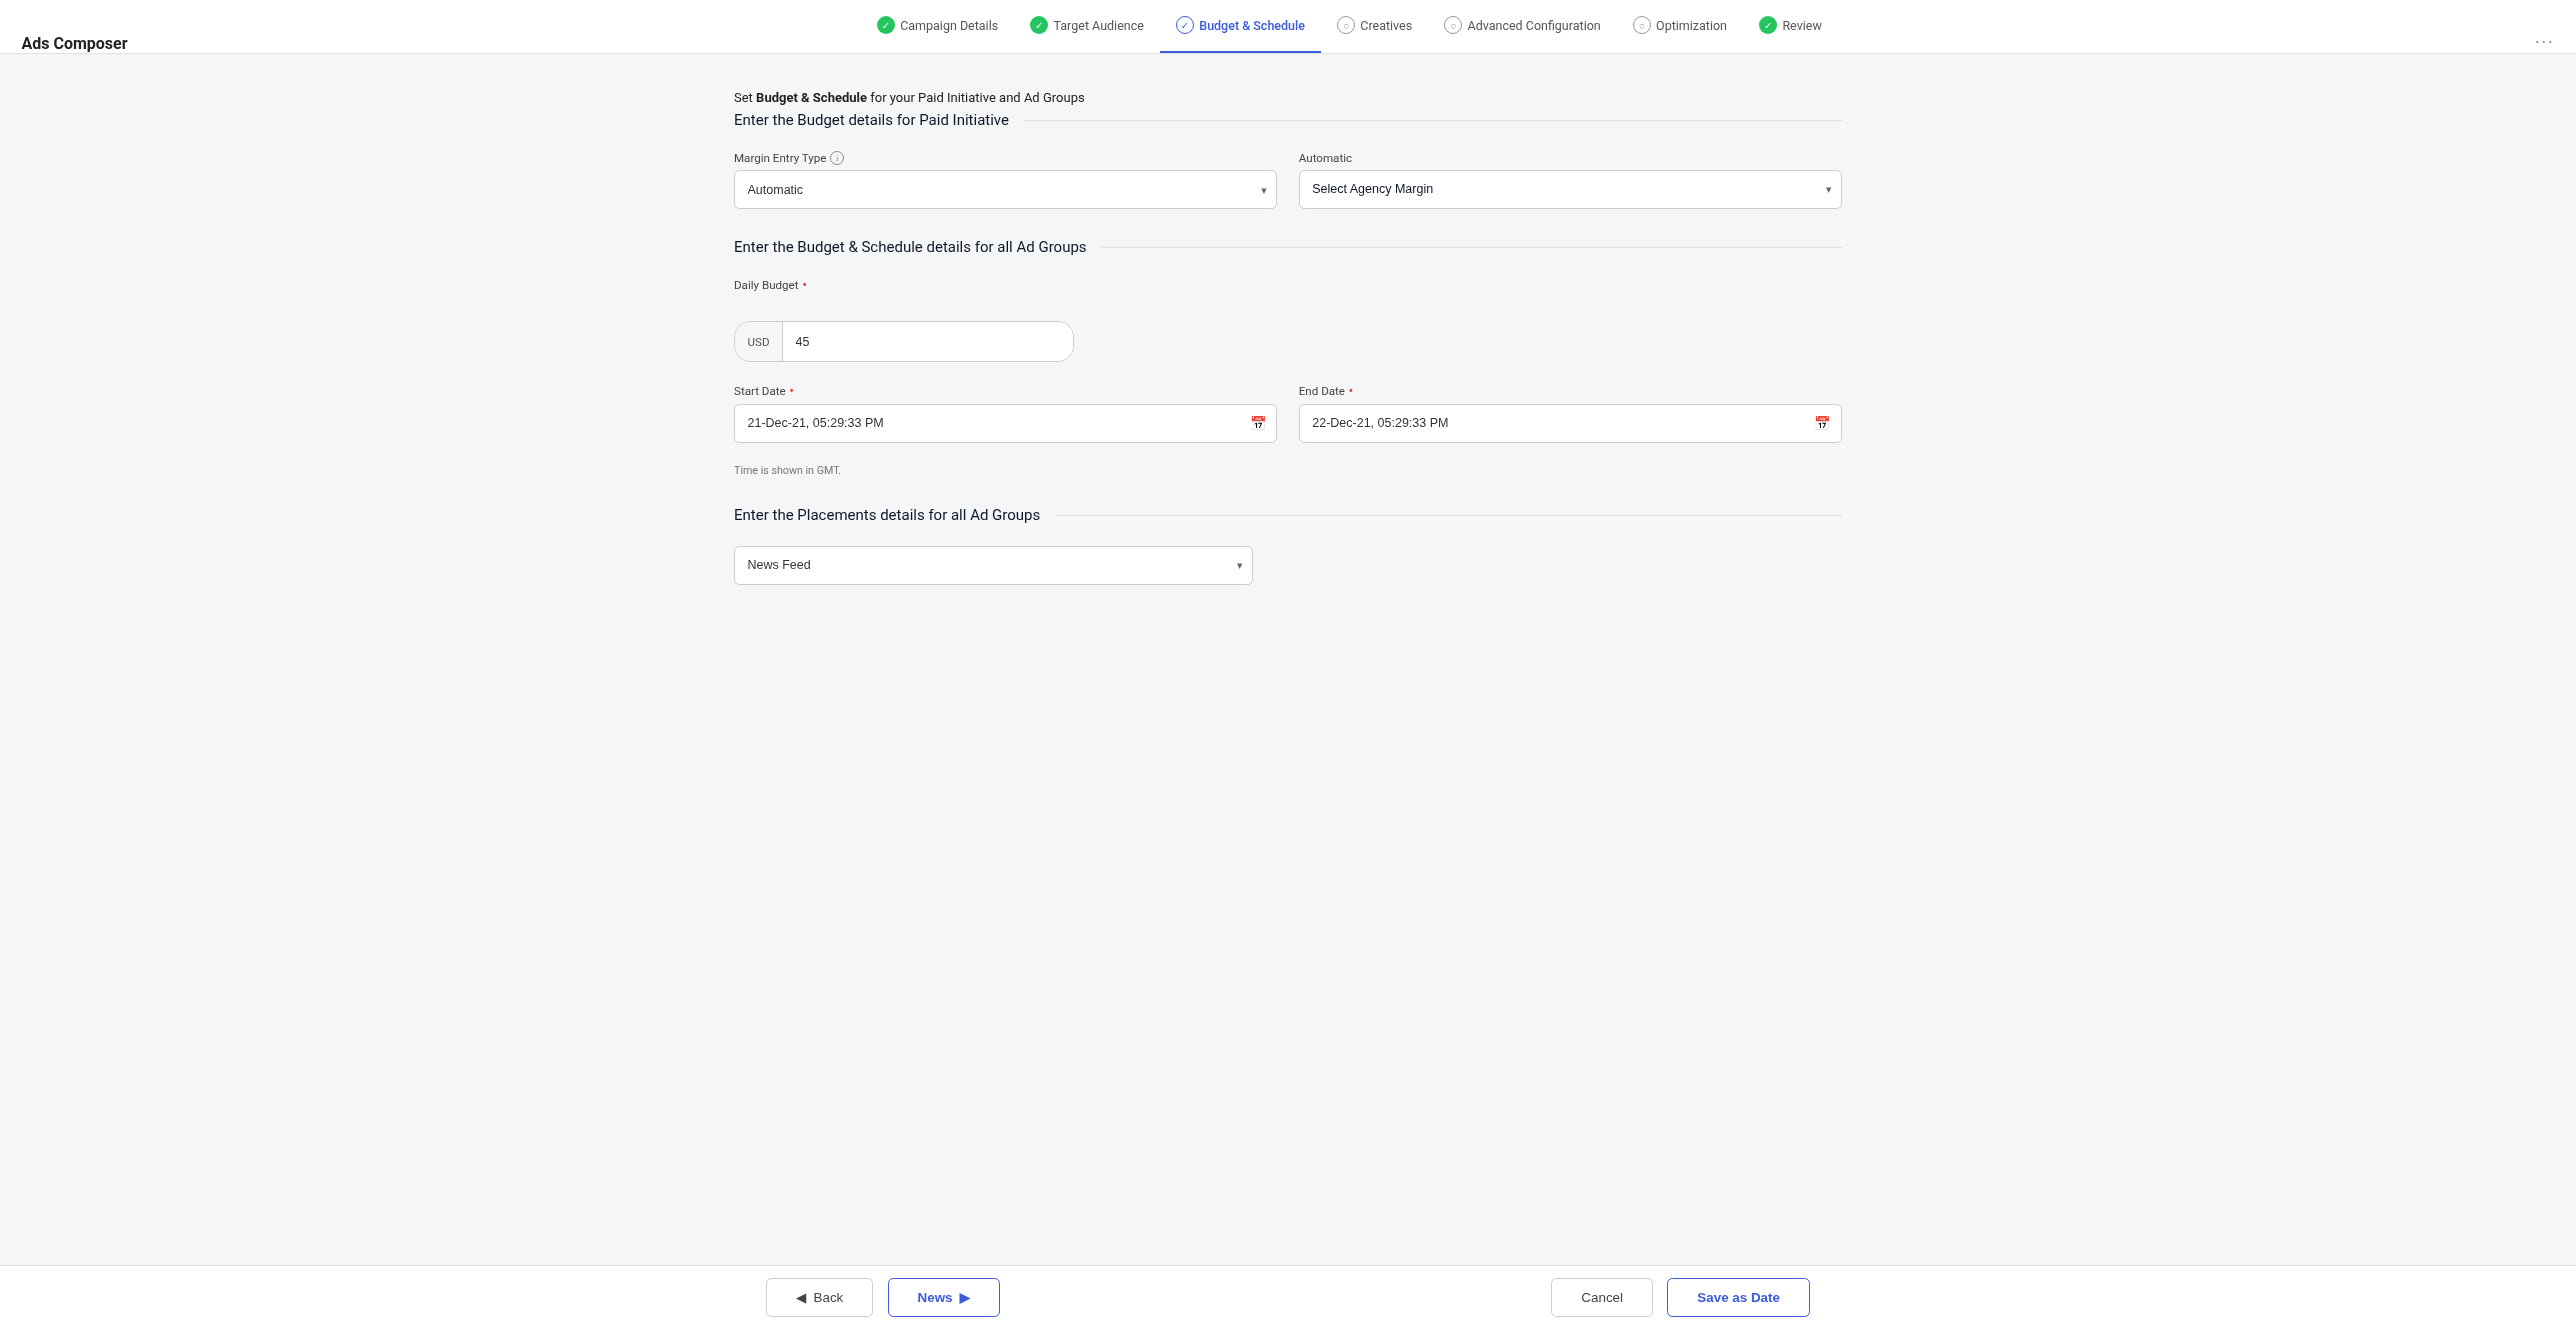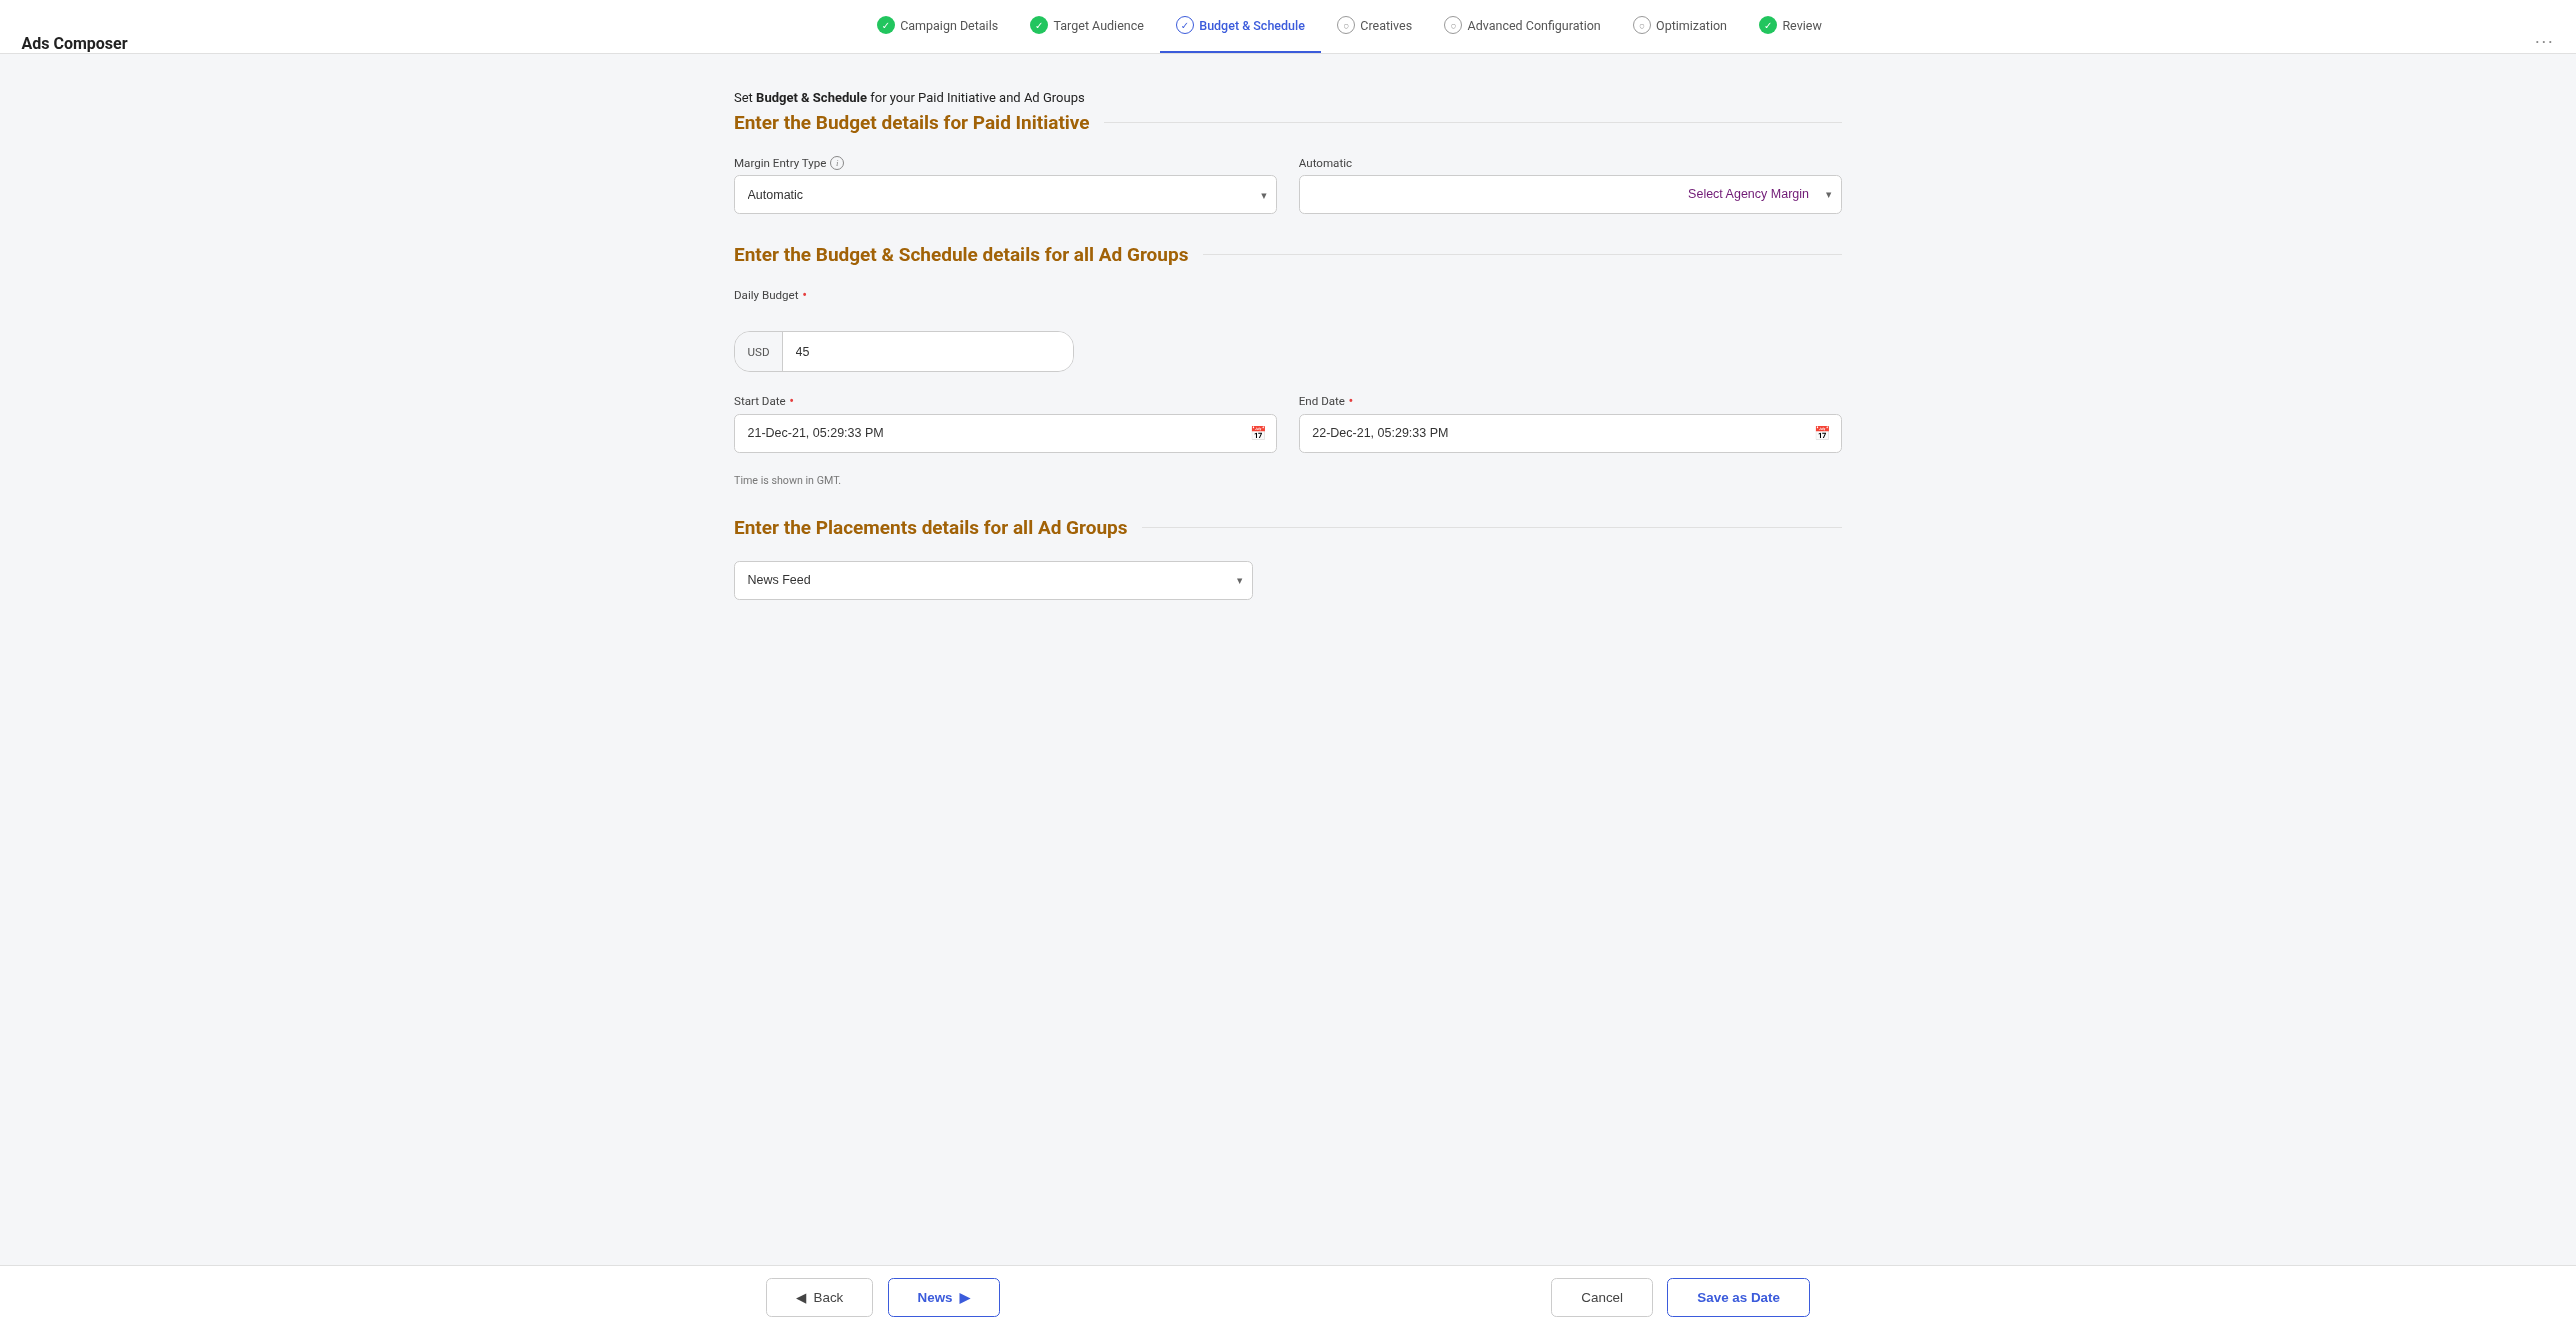--- a/index.html
+++ b/index.html
@@ -112,23 +112,23 @@
       color: #444;
     }
 
     
     .section-header {
       display: flex;
       align-items: center;
       margin-bottom: 21.5px;
     }
     .section-title {
-      font-size: 19px;
-      font-weight: 700;
-      color: #a16207;
+      font-size: 15px;
+      font-weight: 400;
+      color: #0f172a;
       white-space: nowrap;
       margin-right: 14.3px;
     }
     .section-line {
       flex: 1;
       height: 0.9px;
       background: #e0e0e0;
     }
 
     
@@ -181,22 +181,21 @@
       border-radius: 5.4px;
       padding: 0 32px 0 12.5px;
       font-size: 12.5px;
       color: #333;
       background: #fff;
       appearance: none;
       cursor: pointer;
       outline: none;
     }
     .form-select.placeholder {
-      color: #701a75;
-      text-align: right;
+      color: #0f172a;
     }
     .select-arrow {
       position: absolute;
       right: 10.7px;
       top: 50%;
       transform: translateY(-50%);
       pointer-events: none;
       color: #666;
       font-size: 10.7px;
     }

